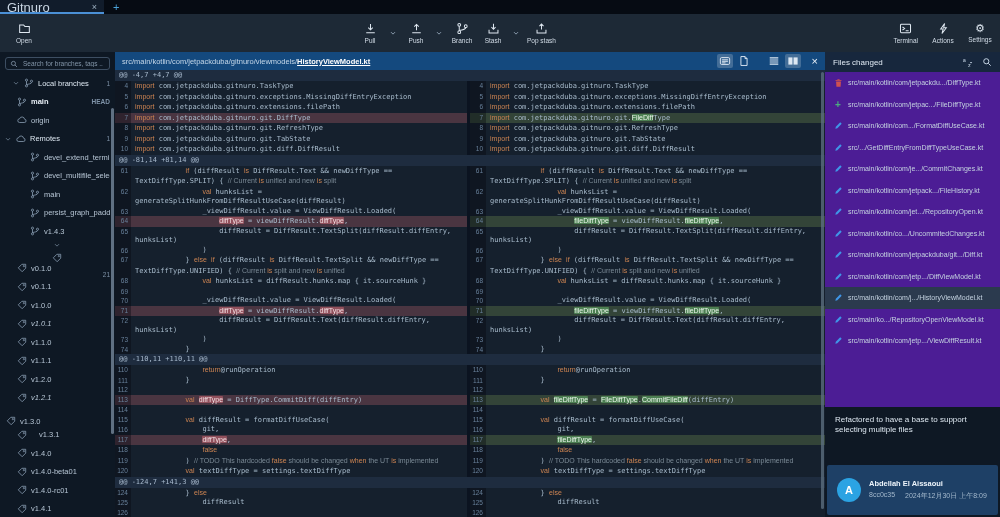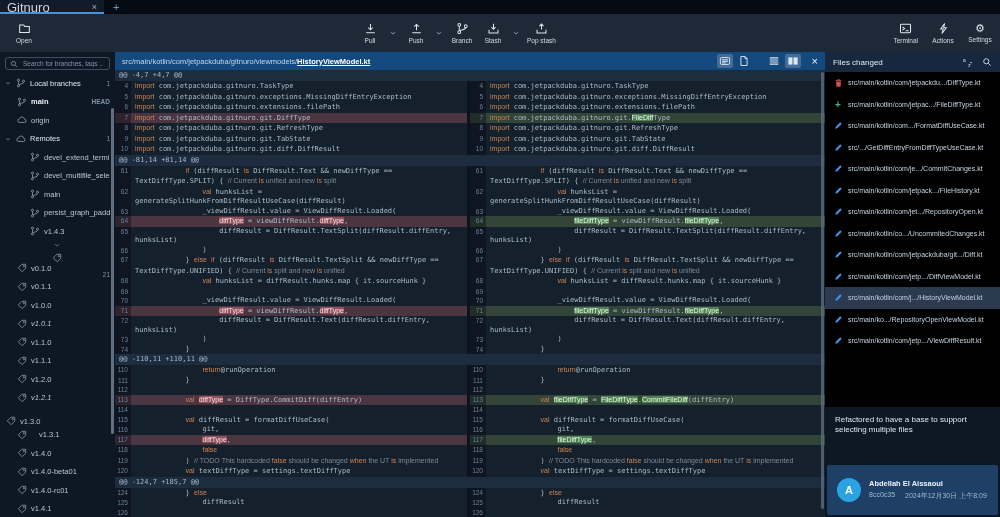--- a/index.html
+++ b/index.html
@@ -55,21 +55,21 @@
   .ln{flex:0 0 16px;padding-right:3px;text-align:right;font-size:6.5px;line-height:9.5px;color:#68809a;background:rgba(4,9,16,.38);}
   .codetext{flex:1;padding-left:4px;font:7px/9.5px "DejaVu Sans Mono",monospace;color:#a9bccd;white-space:pre-wrap;}
   .kw{color:#cd8452;}
   .cm{color:#7b8a96;}
   .cm .kw{color:#cd8452;}
   .tok{background:#91505c;color:#f1dde1;border-radius:1px;}
   .add .tok{background:#4c7f52;color:#eaf5ea;}
   .vscroll{position:absolute;right:1px;top:20px;bottom:8px;width:3px;background:#5f7183;border-radius:2px;opacity:.75;}
 
   
-  .filespanel{position:absolute;top:52px;left:825px;right:0;bottom:0;background:#000000;}
+  .filespanel{position:absolute;top:52px;left:825px;right:0;bottom:0;background:#4c1d95;}
   .fhead{height:20px;background:#17273d;display:flex;align-items:center;padding:0 8px;gap:9px;color:#c3d2e2;}
   .ftitle{flex:1;font-size:8px;color:#e0eaf4;}
   .frow{height:21.5px;display:flex;align-items:center;gap:5px;padding:0 8px;font-size:7px;color:#c4d2e0;white-space:nowrap;overflow:hidden;}
   .frow.sel{background:#2b3a4e;}
   .fico{width:10px;flex:none;display:flex;align-items:center;justify-content:center;font-weight:bold;}
   .fic-del{color:#cf5050;}
   .fic-add{color:#4cae7f;font-size:10px;}
   .fic-mod{color:#3f96e8;}
   .commitinfo{position:absolute;left:0;right:0;bottom:0;height:110px;background:#0e1824;}
   .cmsg{padding:8px 10px;font-size:8px;line-height:1.3;color:#dde7f0;}
@@ -173,21 +173,21 @@
 
   <div class="sidebar">
     <div class="sbox">
       <svg width="8" height="8" viewBox="0 0 14 14" fill="none" stroke="currentColor" stroke-width="1.4">
           <circle cx="6" cy="6" r="3.6"></circle>
           <path d="M8.8 8.8 12.2 12.2"></path>
         </svg>
       <input placeholder="Search for branches, tags ..." style="">
     </div>
     <div id="tree">
-        <div class="trow tsec" style="padding-left: 4px;">
+        <div class="trow tsec" style="padding-left: 12px;">
           <svg width="8" height="8" viewBox="0 0 14 14" fill="none" stroke="currentColor" stroke-width="1.1">
             <path d="M3.5 5.5 7 9l3.5-3.5"></path>
           </svg>
           <svg width="10" height="10" viewBox="0 0 14 14" fill="none" stroke="currentColor" stroke-width="1.1">
             <circle cx="3.5" cy="3" r="1.5"></circle>
             <circle cx="3.5" cy="11" r="1.5"></circle>
             <circle cx="10.5" cy="4.5" r="1.5"></circle>
             <path d="M3.5 4.5v5M10.5 6c0 2.5-4 2.2-7 3.3"></path>
           </svg>
           <span class="tlabel">Local branches</span>
@@ -723,21 +723,21 @@
         <div class="drow">
           <div class="dcell cl ctx">
             <span class="ln">120</span>
             <span class="codetext">            <span class="kw">val</span> textDiffType = settings.textDiffType</span>
           </div>
           <div class="dcell cr ctx">
             <span class="ln">120</span>
             <span class="codetext">            <span class="kw">val</span> textDiffType = settings.textDiffType</span>
           </div>
         </div>
-        <div class="drow hunk">@@ -124,7 +185,7 @@</div>
+        <div class="drow hunk">@@ -124,7 +141,3 @@</div>
         <div class="drow">
           <div class="dcell cl ctx">
             <span class="ln">124</span>
             <span class="codetext">            } <span class="kw">else</span></span>
           </div>
           <div class="dcell cr ctx">
             <span class="ln">124</span>
             <span class="codetext">            } <span class="kw">else</span></span>
           </div>
         </div>

